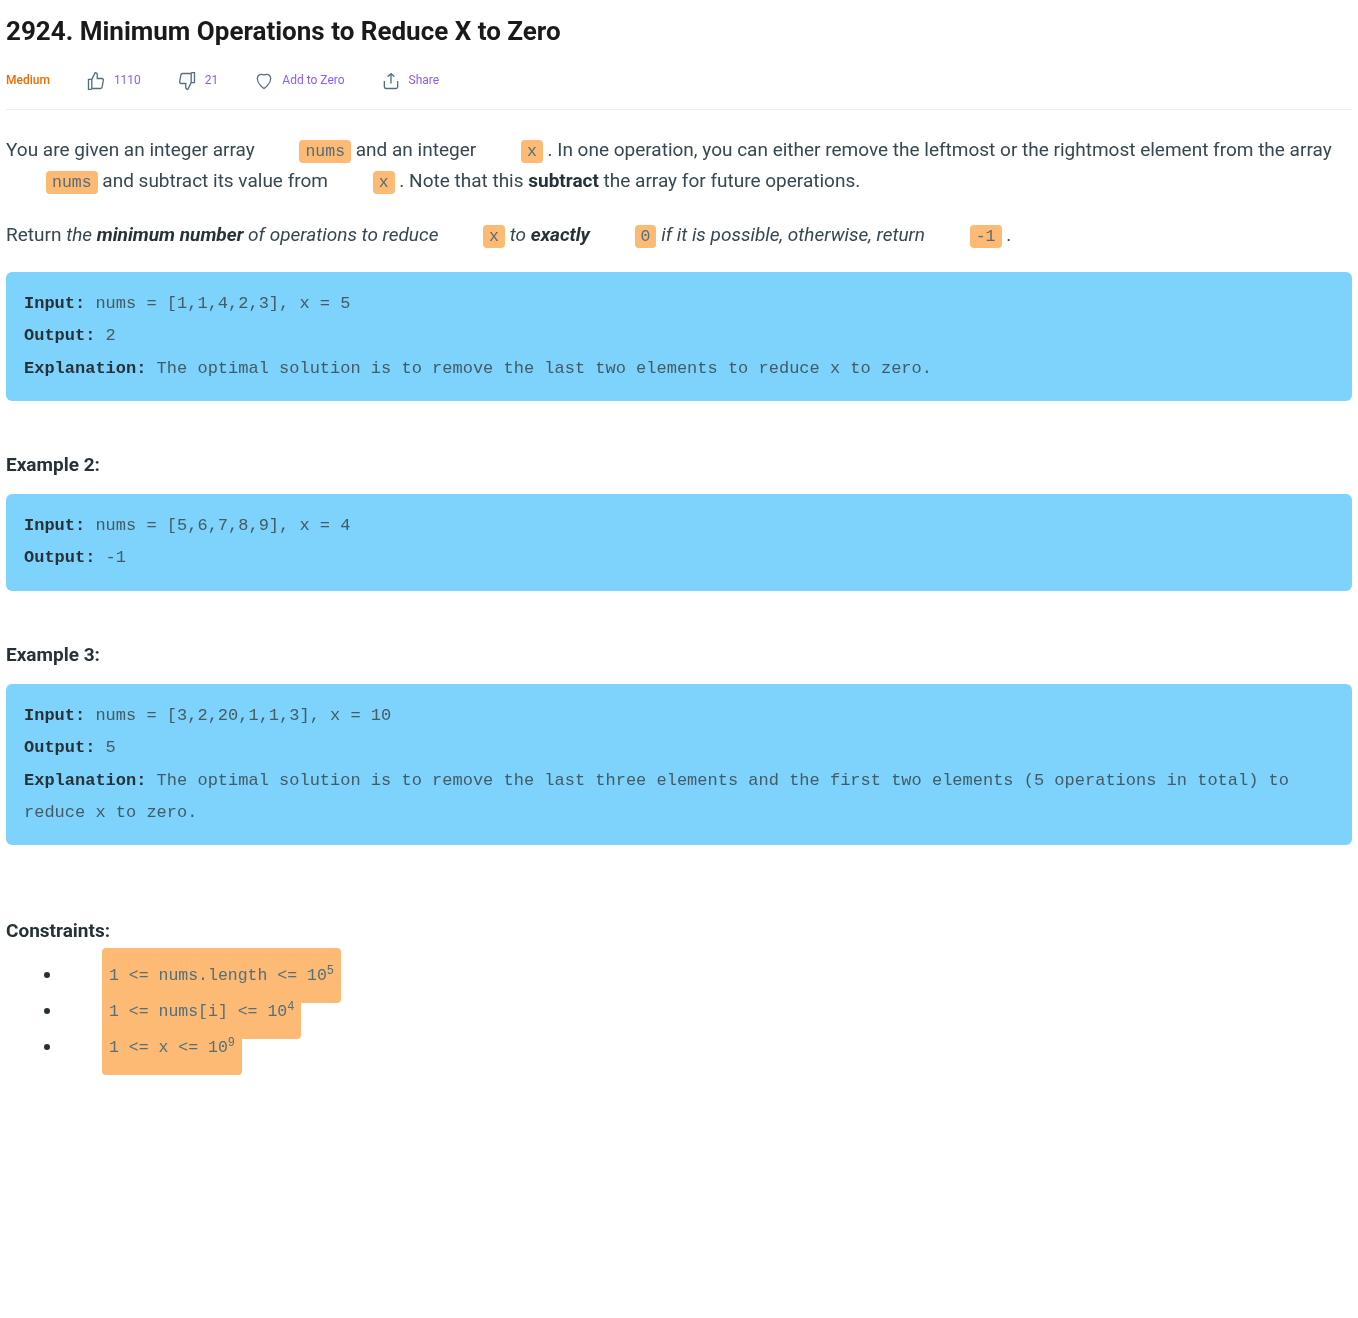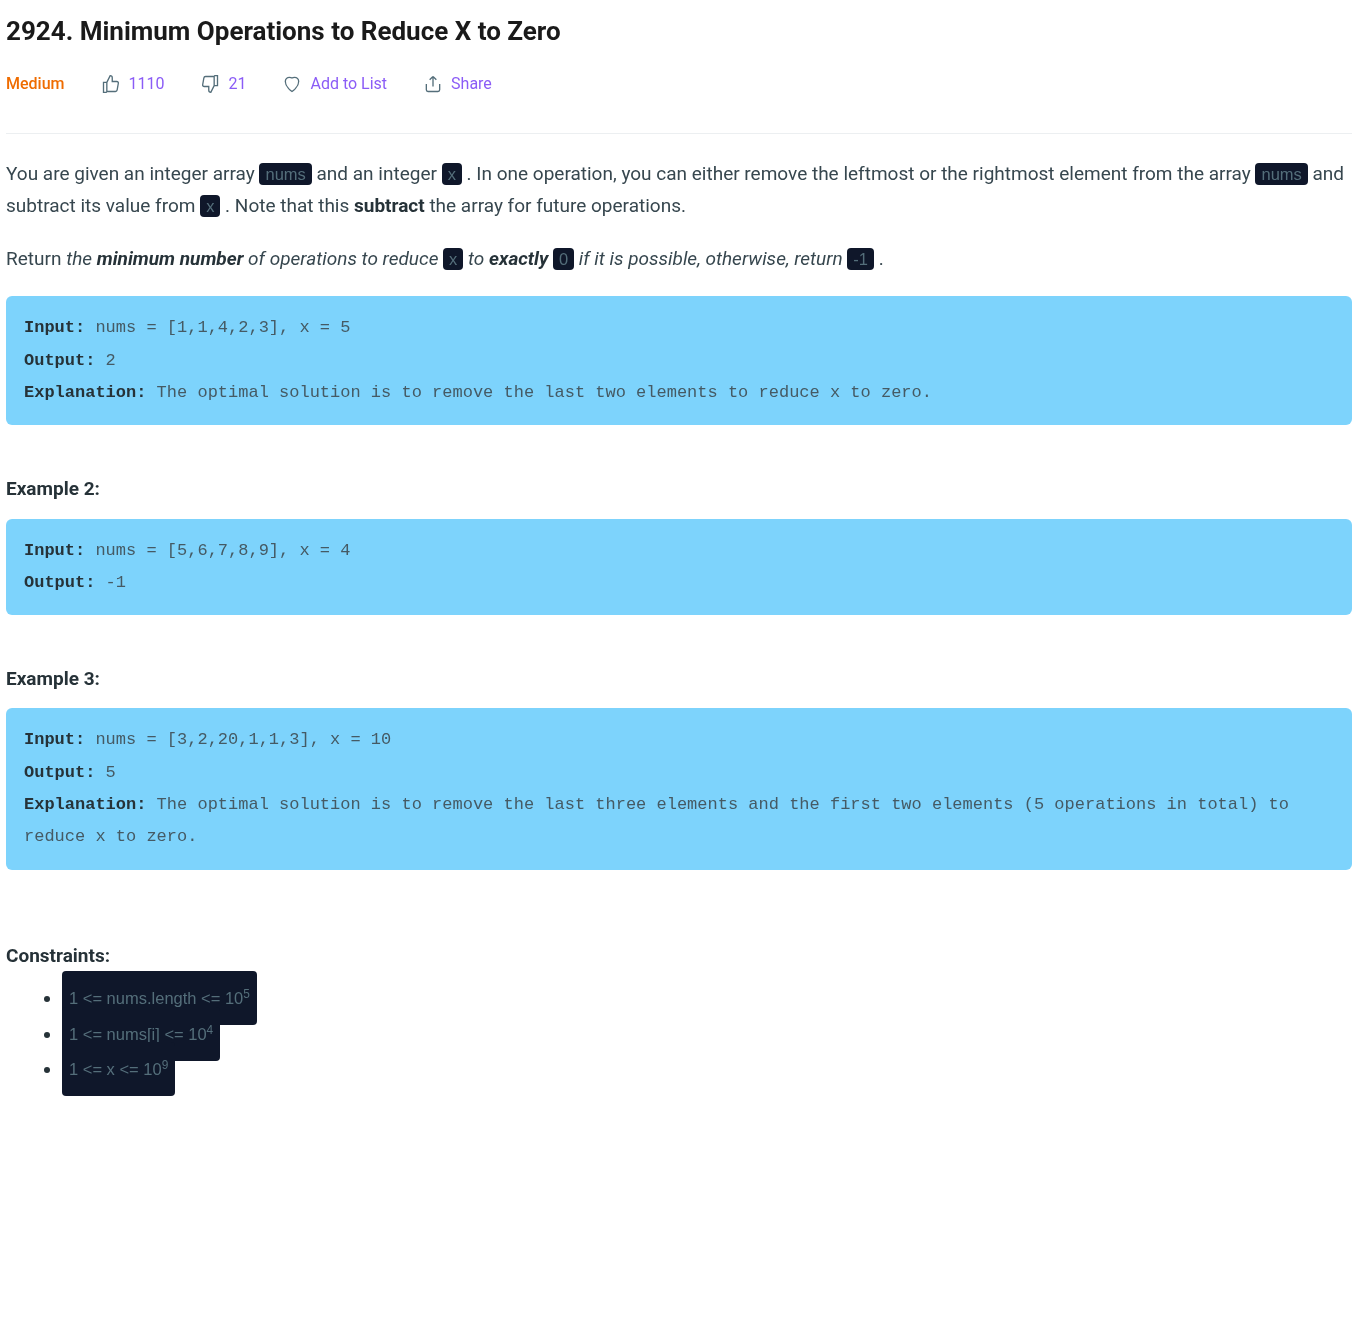--- a/index.html
+++ b/index.html
@@ -16,45 +16,46 @@
   .title {
     font-size: 26px;
     font-weight: 700;
     color: #1a1a1a;
     margin: 4px 0 18px 0;
   }
   .meta-row {
     display: flex;
     align-items: center;
     gap: 36px;
-    padding-bottom: 36px;
+    padding-bottom: 18px;
     border-bottom: 1px solid #eceff1;
     margin-bottom: 24px;
-    font-size: 16px;
+    font-size: 12px;
   }
   .difficulty {
     color: #ef6c00;
     font-weight: 500;
   }
   .meta-item {
     display: inline-flex;
     align-items: center;
     gap: 8px;
     color: #8b5cf6;
     cursor: pointer;
   }
   .meta-item svg { width: 20px; height: 20px; stroke: #546e7a; fill: none; stroke-width: 1.6; }
   .content p { margin: 0 0 22px 0; color: #37474f;}
   code {
-    font-family: Liberation Sans, sans-serif;
-    background: #0f172a;
+    font-family: Liberation Mono, monospace;
+    background: #fdba74;
     color: #546e7a;
     border-radius: 4px;
     padding: 2px 6px;
     font-size: 16.5px;
+    margin-left: 40px;
   }
   strong { font-weight: 700; color:#263238;}
   em strong { font-style: italic; }
   .section-head {
     font-size: 19px;
     font-weight: 700;
     color: #263238;
     margin: 48px 0 14px 0;
   }
   .section-head.first { margin-top: 56px; }
@@ -105,21 +106,21 @@
     <svg viewBox="0 0 24 24">
         <path d="M17 2v12M17 14l-4 8c-1.5 0-2.5-1-2.5-2.5V15H5c-1.1 0-2-1-1.8-2.1l1.4-8C4.75 4 5.6 3 6.6 3H17M17 14h4V2h-4"></path>
       </svg>
     <span>21</span>
   </span>
 
   <span class="meta-item">
     <svg viewBox="0 0 24 24">
         <path d="M12 21s-8-5.3-8-12c0-2.8 2.2-5 5-5 1.7 0 3 .8 3 .8s1.3-.8 3-.8c2.8 0 5 2.2 5 5 0 6.7-8 12-8 12z"></path>
       </svg>
-    <span>Add to List</span>
+    <span>Add to Zero</span>
   </span>
 
   <span class="meta-item">
     <svg viewBox="0 0 24 24">
         <path d="M4 12v7c0 1 .9 2 2 2h12c1.1 0 2-1 2-2v-7M12 3v12M12 3L8 7M12 3l4 4"></path>
       </svg>
     <span>Share</span>
   </span>
 </div>
 

